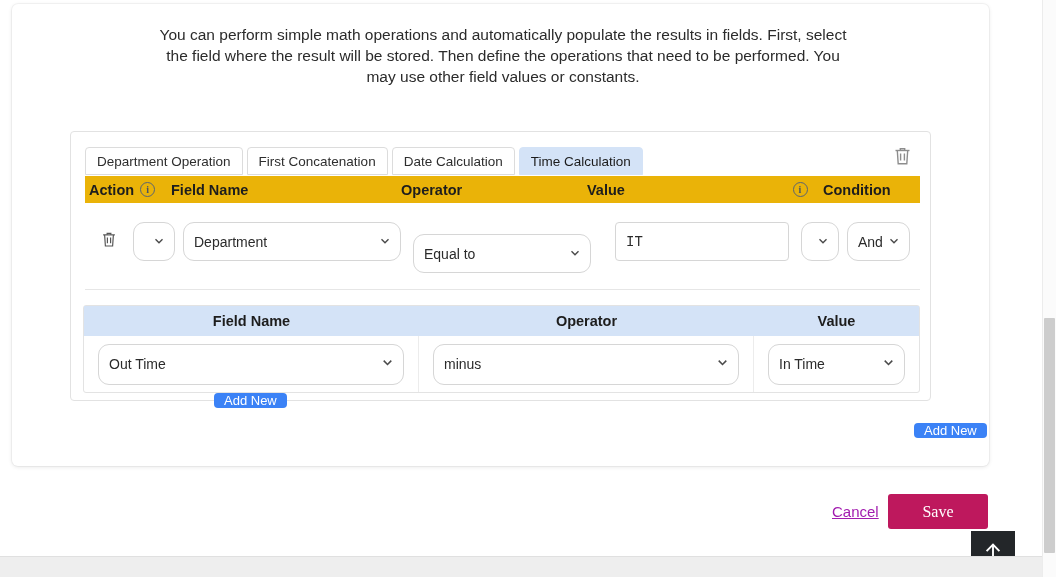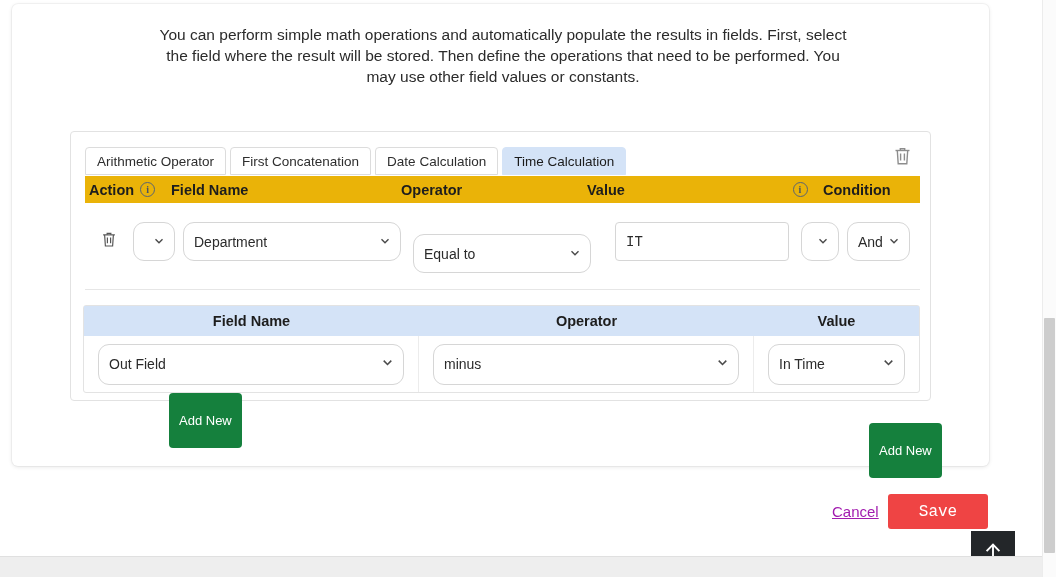--- a/index.html
+++ b/index.html
@@ -155,28 +155,29 @@
   .w-narrow { width: 42px; }
   .w-field  { width: 218px; margin-left: 8px; }
   .w-op     { width: 178px; margin-left: 12px; margin-top: 24px; }
   .w-val    { width: 174px; margin-left: 24px; font-family: Liberation Mono, monospace; }
   .w-blank  { width: 38px; margin-left: 12px; }
   .w-cond   { width: 63px; margin-left: 8px; }
 
   
   .btn-addnew {
     position: absolute;
-    background: #15803d;
+    background: #3b82f6;
     color: #ffffff;
     font-size: 13px;
     border: none;
     border-radius: 4px;
-    padding: 20px 10px;
+    padding: 0 10px;
     cursor: pointer;
     font-family: "Liberation Sans", sans-serif;
+    margin-left: 45px;
   }
   .addnew-inner { left: 98px; top: 261px; }
   .addnew-outer { left: 869px; top: 423px; }
 
   
   .divider {
     position: absolute;
     left: 14px; top: 157px;
     width: 835px;
     border-top: 1px solid #e6e6e6;
@@ -228,27 +229,27 @@
     left: 832px; top: 503px;
     font-size: 15px;
     color: #a21caf;
     text-decoration: underline;
     cursor: pointer;
   }
   .btn-save {
     position: absolute;
     left: 888px; top: 494px;
     width: 100px; height: 35px;
-    background: #ef4444;
+    background: #be185d;
     color: #ffffff;
     font-size: 16px;
     border: none;
     border-radius: 3px;
     cursor: pointer;
-    font-family: Liberation Mono, monospace;
+    font-family: Liberation Serif, serif;
   }
 
   
   .scrolltop {
     position: absolute;
     left: 971px; top: 531px;
     width: 44px; height: 46px;
     background: #232629;
     display: flex; align-items: center; justify-content: center;
     cursor: pointer;
@@ -296,21 +297,21 @@
         <svg width="19" height="20" viewBox="0 0 19 20" fill="none" stroke="#8d8d8d" stroke-width="1.4">
           <path d="M2.5 4.5h14"></path>
           <path d="M7.3 4.5V2.8h4.4v1.7"></path>
           <path d="M4.3 4.5l.9 13.2h8.6l.9-13.2"></path>
           <path d="M7.6 7.6v7M11.4 7.6v7"></path>
         </svg>
       </span>
     </div>
 
     <div class="tabs">
-      <div class="tab">Arithmetic Operator</div>
+      <div class="tab">Department Operation</div>
       <div class="tab">First Concatenation</div>
       <div class="tab">Date Calculation</div>
       <div class="tab active">Time Calculation</div>
     </div>
 
     <div class="cond-head">
       <div class="ch-action">
         <span>Action</span>
         <span class="info-i">i</span>
       </div>
@@ -392,21 +393,21 @@
 
     <div class="formula-box">
       <div class="formula-head">
         <div class="fh-cell fh-field">Field Name</div>
         <div class="fh-cell fh-op">Operator</div>
         <div class="fh-cell fh-val">Value</div>
       </div>
       <div class="formula-row">
         <div class="fcell fc-field bd-r">
           <div class="ctl sel wide">
-            <span class="txt">Out Field</span>
+            <span class="txt">Out Time</span>
             <span class="chev">
               <svg width="13" height="13" viewBox="0 0 12 12" fill="none" stroke="#4a4a4a" stroke-width="1.4">
                   <path d="M2.5 4.3L6 7.8l3.5-3.5"></path>
                 </svg>
             </span>
           </div>
         </div>
         <div class="fcell fc-op bd-r">
           <div class="ctl sel wide">
             <span class="txt">minus</span>

